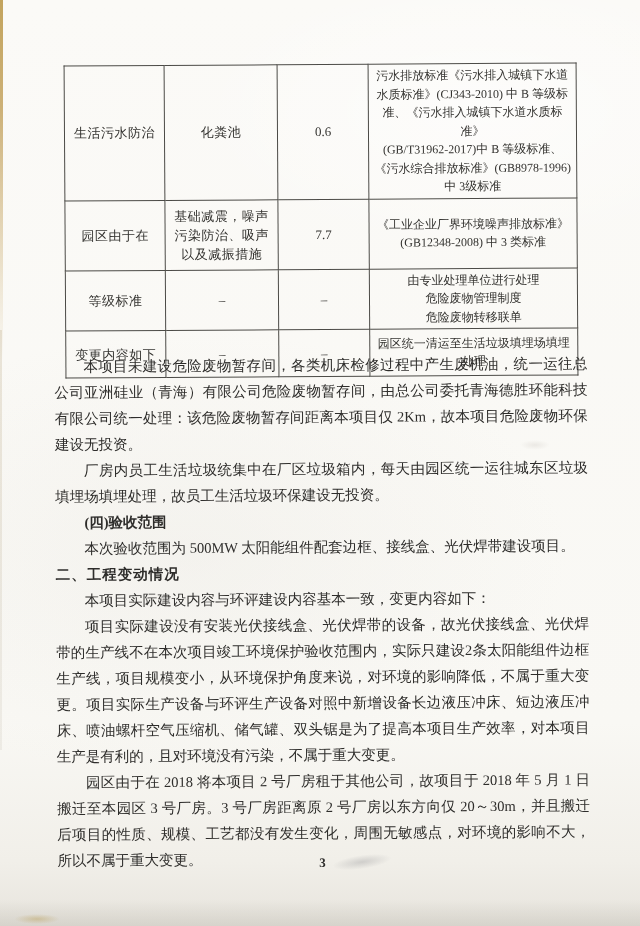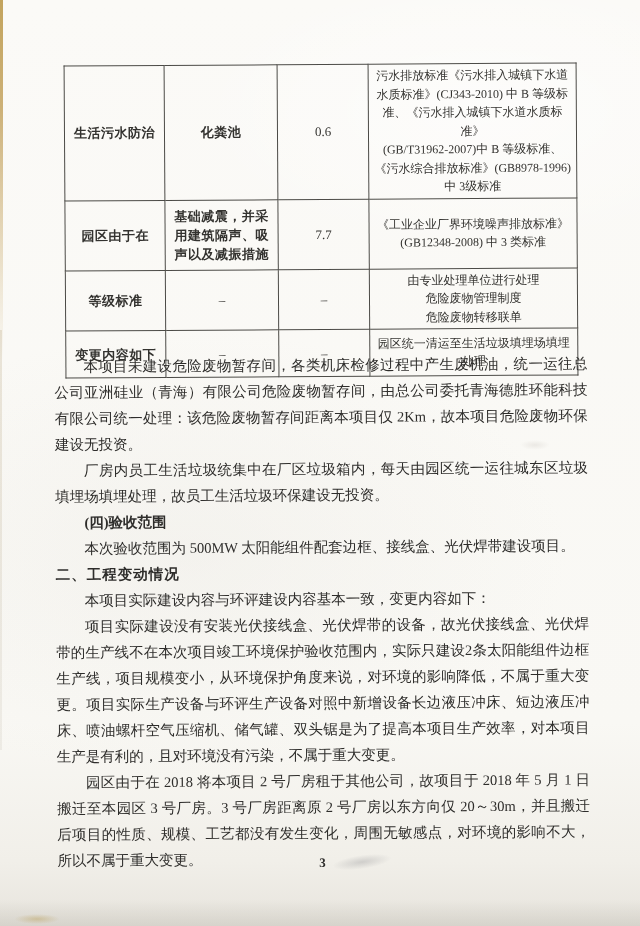--- a/index.html
+++ b/index.html
@@ -55,21 +55,21 @@
   .tbl td{
     border:1.4px solid #4c4b47;
     text-align:center;vertical-align:middle;
     padding:2px 5px;
     line-height:19px;
   }
   .tbl col.c1{width:100px}
   .tbl col.c2{width:113px}
   .tbl col.c3{width:91px}
   .tbl col.c4{width:208px}
-  .tbl .cat{font-weight:bold;letter-spacing:.5px;}
+  .tbl .cat{font-weight:normal;letter-spacing:.5px;}
   .tbl .std{font-size:12px;line-height:18.5px;white-space:pre-line;}
   .tbl .measure{white-space:normal;}
   tr.r1{height:108px} tr.r2{height:70px} tr.r3{height:56px} tr.r4{height:47px}
   
   .bodytext{
     position:absolute;left:55px;top:352px;width:533px;
     font-size:14.5px;line-height:26px;
     text-align:justify;
     color:#2e2d2b;
   }
@@ -100,25 +100,25 @@
           <col class="c2">
           <col class="c3">
           <col class="c4">
         </colgroup>
       <tbody>
         <tr class="r1">
           <td class="cat">生活污水防治</td>
           <td class="measure cat">化粪池</td>
           <td>0.6</td>
           <td class="std">污水排放标准《污水排入城镇下水道水质标准》(CJ343-2010) 中 B 等级标准、《污水排入城镇下水道水质标准》
-(GB/T31962-2007)中 B 等级标准、《污水综合排放标准》(GB8978-1996) 中 3级标准</td>
+(GB/T31962-2017)中 B 等级标准、《污水综合排放标准》(GB8978-1996) 中 3级标准</td>
         </tr>
         <tr class="r2">
           <td class="cat">园区由于在</td>
-          <td class="measure cat">基础减震，并采用建筑隔声、吸声以及减振措施</td>
+          <td class="measure cat">基础减震，噪声污染防治、吸声以及减振措施</td>
           <td>7.7</td>
           <td class="std">《工业企业厂界环境噪声排放标准》(GB12348-2008) 中 3 类标准</td>
         </tr>
         <tr class="r3">
           <td class="cat">等级标准</td>
           <td>–</td>
           <td>–</td>
           <td class="std">由专业处理单位进行处理
 危险废物管理制度
 危险废物转移联单</td>

